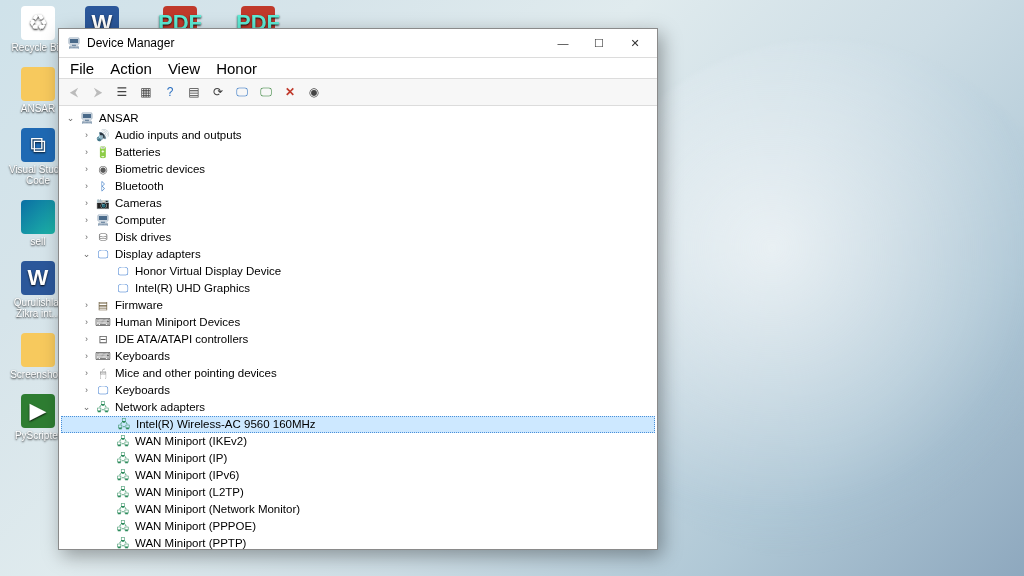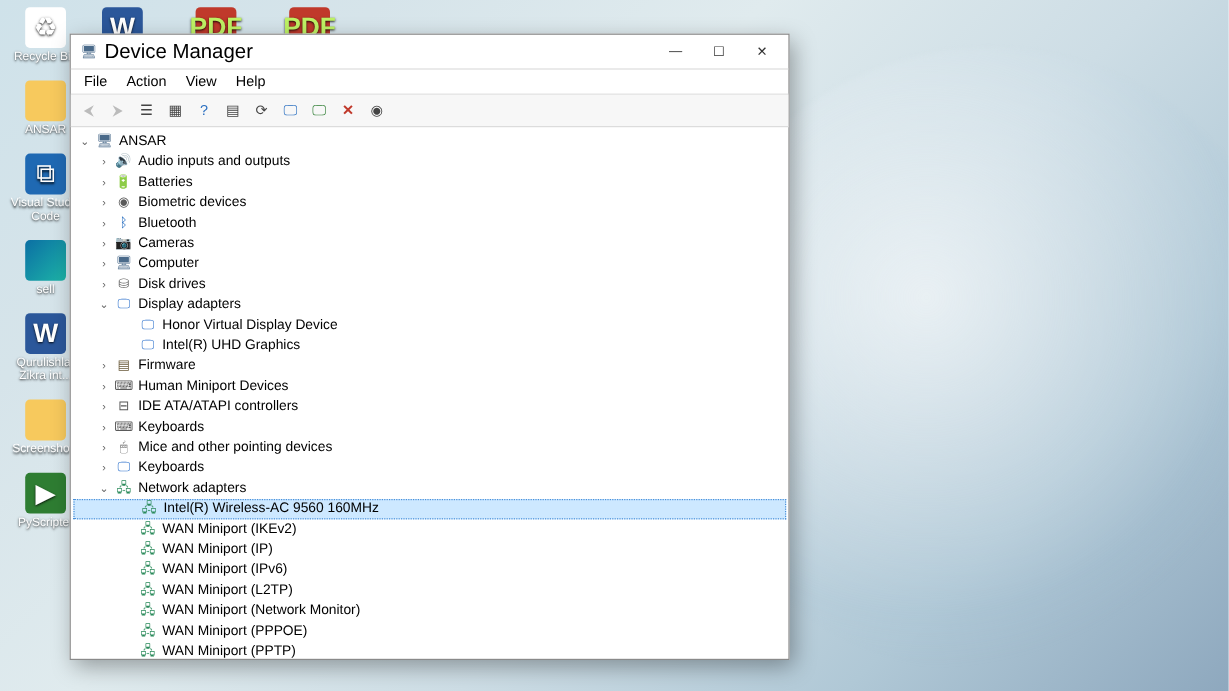--- a/index.html
+++ b/index.html
@@ -3,34 +3,34 @@
 <meta charset="utf-8">
 <style>
 html,body{margin:0;padding:0;width:1024px;height:576px;overflow:hidden;font-family:"Segoe UI",Tahoma,sans-serif;font-size:11px;background:#fff}
 .desktop{position:relative;width:1024px;height:576px;background:linear-gradient(135deg,#cfe2ea 0%,#d6e4ea 20%,#e0ebee 40%,#cddde5 60%,#b0c8d6 80%,#8ea8be 100%)}
 .desktop::before{content:"";position:absolute;right:-60px;top:40px;width:520px;height:520px;background:radial-gradient(circle at 40% 40%,rgba(255,255,255,.6),rgba(170,200,220,.1) 60%,transparent 70%);border-radius:50%;filter:blur(2px)}
 .desktop-icons{position:absolute;top:6px;left:6px;display:flex;flex-direction:column;gap:14px;z-index:1}
 .dicon{width:64px;display:flex;flex-direction:column;align-items:center;gap:2px;color:#fff;text-shadow:0 1px 2px rgba(0,0,0,.9);font-size:10px;text-align:center;line-height:1.1;cursor:pointer}
 .dicon .glyph{width:34px;height:34px;display:flex;align-items:center;justify-content:center;font-size:22px;border-radius:4px}
 .g-recycle{background:#fff}
 .g-word{background:#2b579a;color:#fff;font-weight:700;font-size:18px}
-.g-pdf{background:#c0392b;color:#bef264;font-weight:700;font-size:12px}
+.g-pdf{background:#c0392b;color:#5eead4;font-weight:700;font-size:12px}
 .g-edge{background:linear-gradient(135deg,#0b6fa4,#1db4a7);border-radius:50%}
 .g-folder{background:#f7c95d}
 .g-vscode{background:#1f69b3;color:#fff}
 .g-pyscripter{background:#2e7d32;color:#fff}
 .desktop-row{position:absolute;top:6px;left:70px;display:flex;gap:14px;z-index:1}
 .window{position:absolute;left:58px;top:28px;width:598px;height:520px;background:#fff;border:1px solid #8a8a8a;box-shadow:4px 6px 18px rgba(0,0,0,.35);display:flex;flex-direction:column;z-index:5}
 .titlebar{height:28px;display:flex;align-items:center;justify-content:space-between;padding:0 4px 0 8px;border-bottom:1px solid #dcdcdc}
 .titlebar .left{display:flex;align-items:center;gap:6px}
-.titlebar .title{font-size:17px}
+.titlebar .title{font-size:12px}
 .titlebar .controls{display:flex}
 .titlebar .controls .btn{width:36px;height:22px;display:flex;align-items:center;justify-content:center;font-size:11px;color:#333}
 .menubar{height:20px;display:flex;align-items:center;gap:2px;padding:0 4px;border-bottom:1px solid #dcdcdc}
-.menubar span{padding:2px 7px;font-size:12px;cursor:default}
+.menubar span{padding:2px 7px;font-size:15px;cursor:default}
 .toolbar{height:26px;display:flex;align-items:center;gap:2px;padding:0 4px;border-bottom:1px solid #dcdcdc;background:#f7f7f7}
 .tbtn{width:20px;height:20px;display:flex;align-items:center;justify-content:center;border:1px solid transparent;font-size:12px;color:#444}
 .tbtn.disabled{color:#bbb}
 .tree-wrap{flex:1;display:flex;overflow:hidden}
 .tree{flex:1;overflow-y:auto;padding:4px 2px 4px 2px;font-size:11.5px;line-height:1.2}
 .tree::-webkit-scrollbar{width:14px}
 .tree::-webkit-scrollbar-thumb{background:#c0c0c0;border:3px solid #fff;border-radius:7px}
 .tree::-webkit-scrollbar-track{background:#f0f0f0}
 .node{display:flex;align-items:center;height:17px;gap:4px;padding-right:4px;white-space:nowrap}
 .node.selected{background:#cde8ff;border:1px dotted #4a90d9;height:15px}
@@ -98,21 +98,21 @@
         <div class="btn">—</div>
         <div class="btn">☐</div>
         <div class="btn close">✕</div>
       </div>
     </div>
 
     <div class="menubar">
       <span>File</span>
       <span>Action</span>
       <span>View</span>
-      <span>Help</span>
+      <span>Honor</span>
     </div>
 
     <div class="toolbar">
       <div class="tbtn disabled">⮜</div>
       <div class="tbtn disabled">⮞</div>
       <div class="tbtn">☰</div>
       <div class="tbtn">▦</div>
       <div class="tbtn" style="color:#2a6fc0">?</div>
       <div class="tbtn">▤</div>
       <div class="tbtn">⟳</div>

